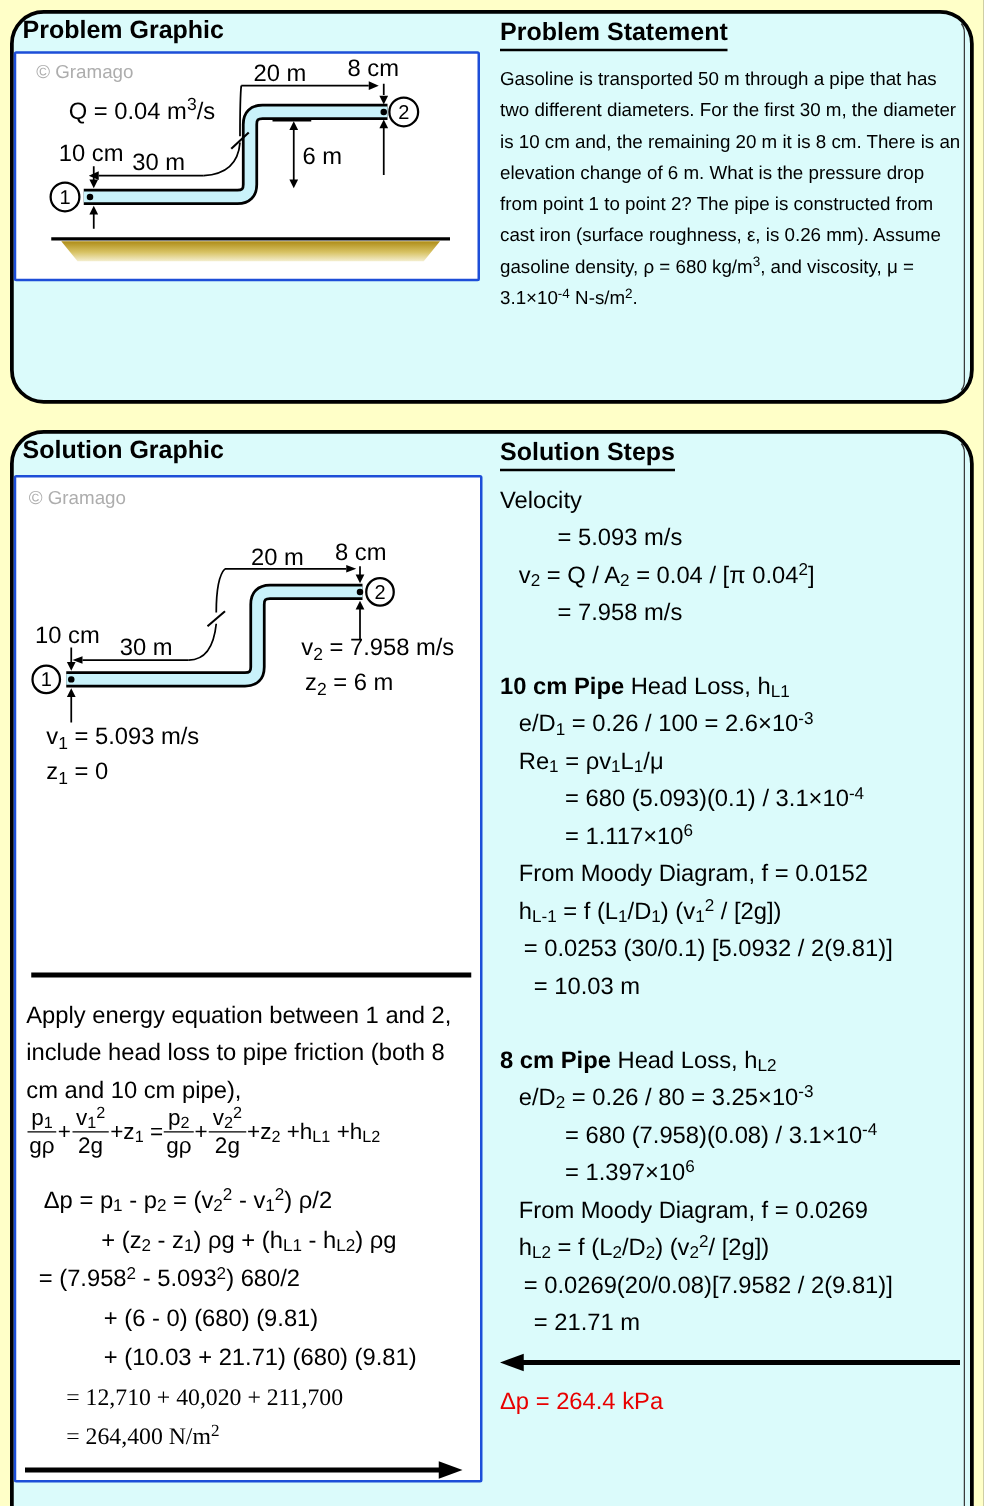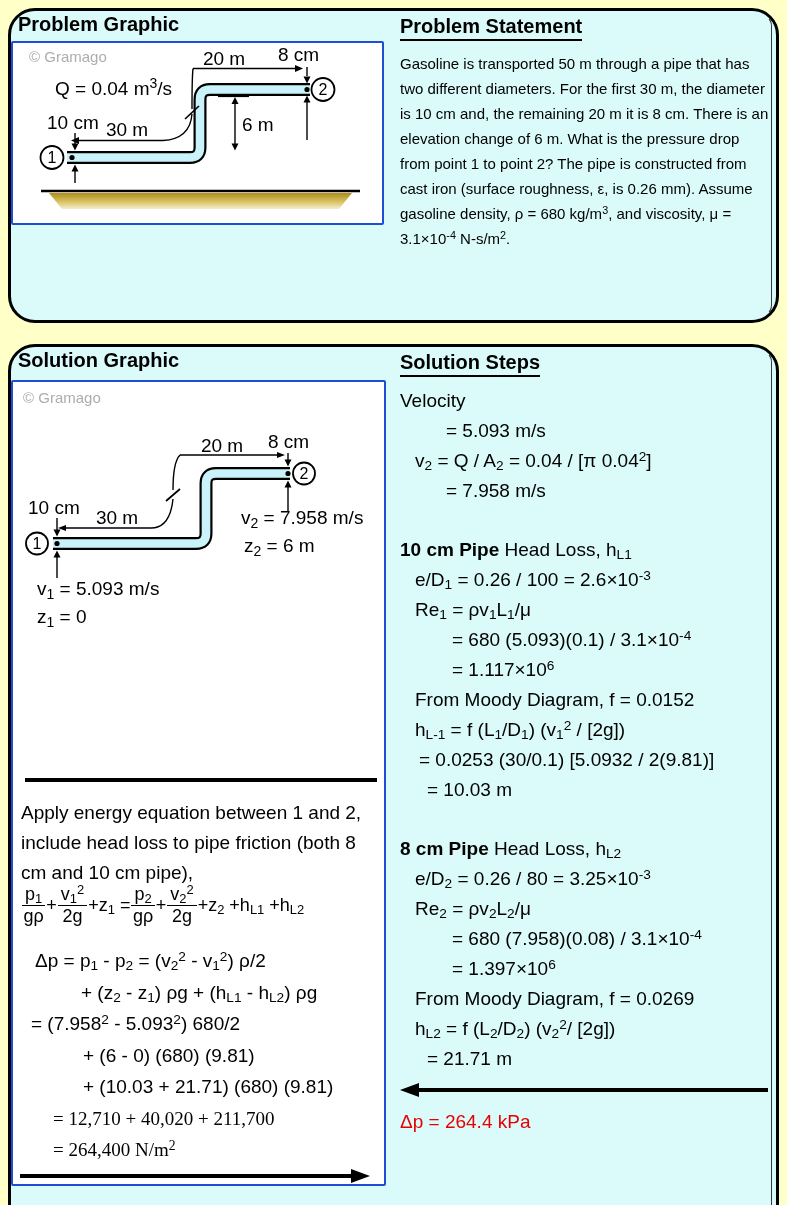--- a/index.html
+++ b/index.html
@@ -246,25 +246,25 @@
         <div class="ln i1">e/D<sub>1</sub> = 0.26 / 100 = 2.6×10<sup>-3</sup></div>
         <div class="ln i1">Re<sub>1</sub> = ρv<sub>1</sub>L<sub>1</sub>/μ</div>
         <div class="ln i3">= 680 (5.093)(0.1) / 3.1×10<sup>-4</sup></div>
         <div class="ln i3">= 1.117×10<sup>6</sup></div>
         <div class="ln i1">From Moody Diagram, f = 0.0152</div>
         <div class="ln i1">h<sub>L-1</sub> = f (L<sub>1</sub>/D<sub>1</sub>) (v<sub>1</sub><sup>2</sup> / [2g])</div>
         <div class="ln i1b">= 0.0253 (30/0.1) [5.0932 / 2(9.81)]</div>
         <div class="ln i2b">= 10.03 m</div>
         <div class="ln i0 gap"><b>8 cm Pipe</b> Head Loss, h<sub>L2</sub></div>
         <div class="ln i1">e/D<sub>2</sub> = 0.26 / 80 = 3.25×10<sup>-3</sup></div>
-        <div class="ln i1">Re<sub>2</sub> = ρv<sub>2</sub>L<sub>2</sub>/μ</div>
         <div class="ln i3">= 680 (7.958)(0.08) / 3.1×10<sup>-4</sup></div>
         <div class="ln i3">= 1.397×10<sup>6</sup></div>
         <div class="ln i1">From Moody Diagram, f = 0.0269</div>
         <div class="ln i1">h<sub>L2</sub> = f (L<sub>2</sub>/D<sub>2</sub>) (v<sub>2</sub><sup>2</sup>/  [2g])</div>
+        <div class="ln i1b">= 0.0269(20/0.08)[7.9582 / 2(9.81)]</div>
         <div class="ln i2b">= 21.71 m</div>
       </div>
     <div class="arrow" id="steps-arrow">
       <div class="shaft"></div>
       <div class="head"></div>
     </div>
     <div class="result">Δp = 264.4 kPa</div>
   </div>
 </div>
 

